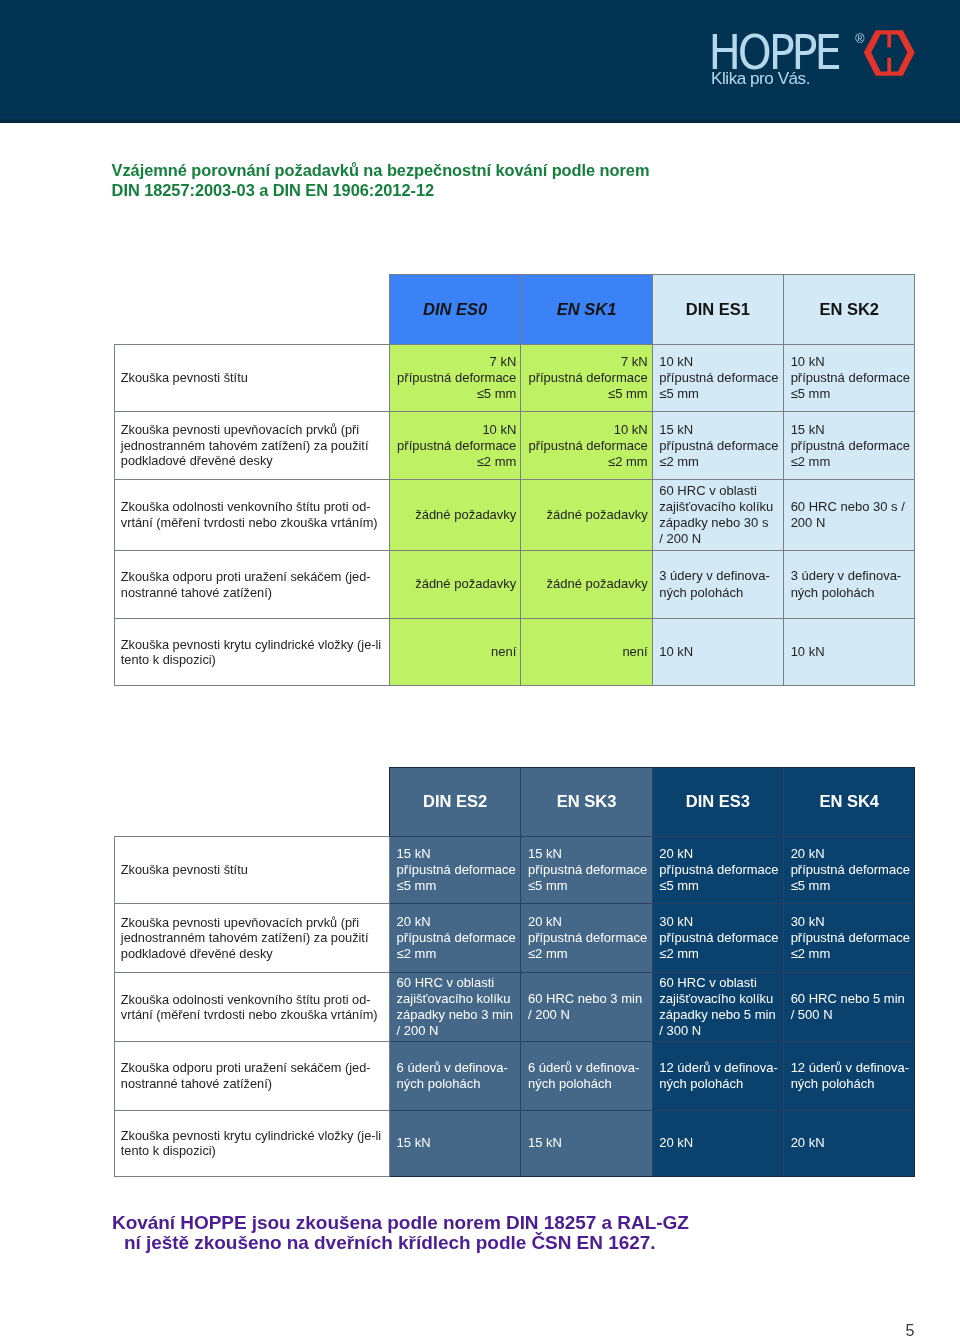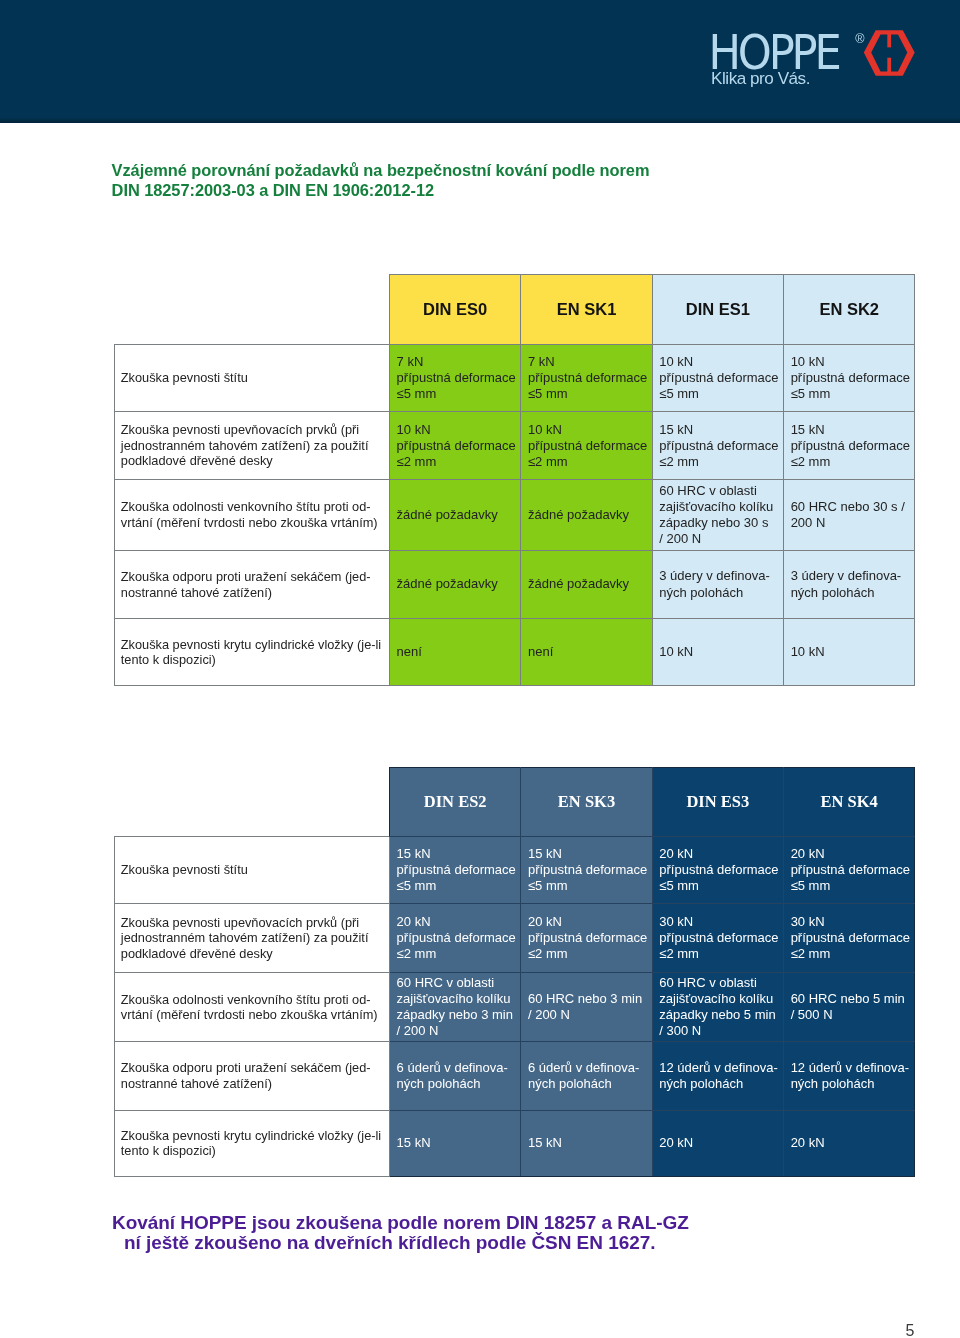--- a/index.html
+++ b/index.html
@@ -27,23 +27,23 @@
   .tbl{position:absolute;border-collapse:collapse;table-layout:fixed;}
   .tbl td{vertical-align:middle;padding:0;}
 
   .tbl td.hdr-cell{font-size:16.5px;font-weight:bold;text-align:center;color:#141414;}
   .tbl td.lbl-cell{white-space:nowrap;font-size:12.78px;color:#232323;line-height:15.6px;padding:0 2px 0 5.8px;}
   .tbl td.val-cell{font-size:13px;color:#232323;line-height:16.1px;padding:0 4px 0 6.6px;}
 
   
   #t1{left:114px;top:274px;}
   #t1 .sp{border:none;background:transparent;}
-  #t1 .h-l{background:#fde047;}
+  #t1 .h-l{background:#3b82f6;font-style:italic;}
   #t1 .h-d{background:#D3E9F5;}
-  #t1 .c-l{background:#84cc16;}
+  #t1 .c-l{background:#bef264;text-align:right;}
   #t1 .c-d{background:#D3E9F5;}
   #t1 .bx{border:1px solid #7A8082;}
   #t1 .lbl-cell{border:1px solid #7A8082;background:#fff;}
 
   
   #t2{left:114px;top:767px;}
   #t2 .h-l{background:#456889;color:#fff;}
   #t2 .h-d{background:#0A426D;color:#fff;}
   #t2 .c-l{background:#456889;color:#fff;}
   #t2 .c-d{background:#0A426D;color:#fff;}
@@ -204,21 +204,21 @@
           <div>10 kN</div>
         </td>
         <td class="val-cell bx c-d">
           <div>10 kN</div>
         </td>
       </tr>
     </tbody>
   </table>
 <table class="tbl" id="t2">
     <tbody>
-      <tr style="height: 68.5px; font-family: Liberation Serif, serif;">
+      <tr style="height: 68.5px;">
         <td class="sp" style="width: 274.5px;"></td>
         <td class="hdr-cell bx h-l" style="width: 130.35px;">DIN ES2</td>
         <td class="hdr-cell bx h-l" style="width: 130.35px;">EN SK3</td>
         <td class="hdr-cell bx h-d" style="width: 130.35px;">DIN ES3</td>
         <td class="hdr-cell bx h-d" style="width: 130.35px;">EN SK4</td>
       </tr>
       <tr style="height: 67.8px;">
         <td class="lbl-cell">
           <div>Zkouška pevnosti štítu</div>
         </td>

